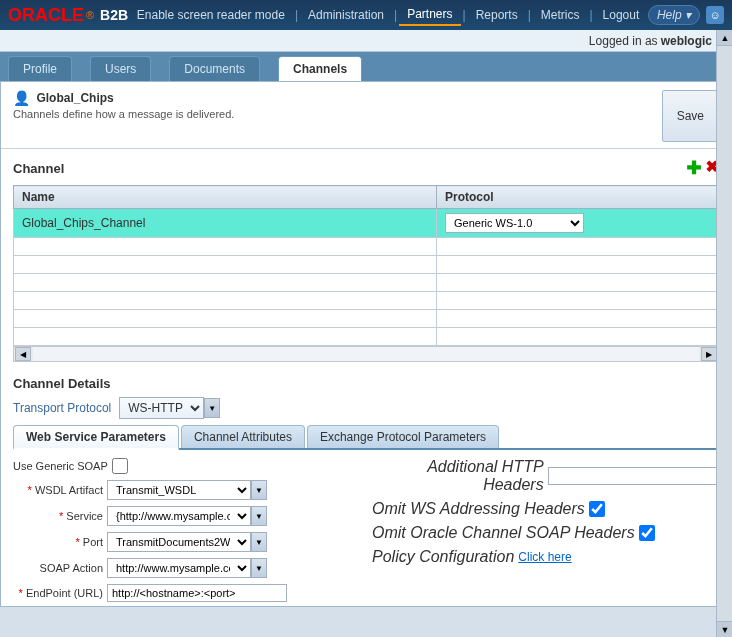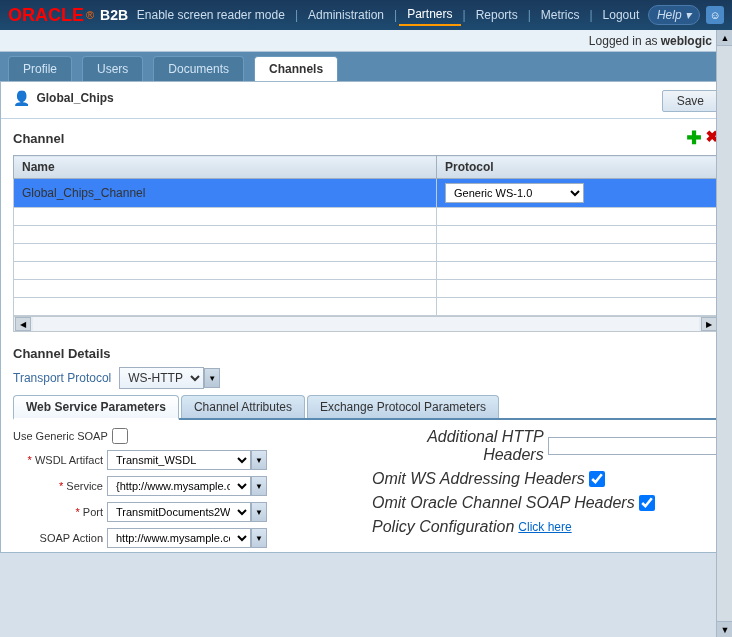--- a/index.html
+++ b/index.html
@@ -87,21 +87,21 @@
       border-bottom: 1px solid #b0c4d8;
     }
     .logged-in-bar strong { font-weight: bold; }
 
     
     .tab-bar {
       background: #5a8ab0;
       display: flex;
       align-items: flex-end;
       padding: 4px 8px 0 8px;
-      gap: 10px;
+      gap: 18px;
     }
     .tab {
       padding: 5px 14px;
       background: #4a7a9e;
       color: #d0e4f4;
       cursor: pointer;
       border-radius: 4px 4px 0 0;
       font-size: 12px;
       border: 1px solid #6a9abe;
       border-bottom: none;
@@ -130,21 +130,21 @@
       font-weight: bold;
       color: #333;
       display: flex;
       align-items: center;
       gap: 6px;
     }
     .content-title p { color: #555; font-size: 11px; margin-top: 2px; }
     .save-btn {
       background: linear-gradient(to bottom, #f0f4f8, #d8e4f0);
       border: 1px solid #a0b8cc;
-      padding: 3px 14px;
+      padding: 18px 14px;
       cursor: pointer;
       font-size: 12px;
       color: #333;
       border-radius: 2px;
     }
 
     
     .channel-section {
       padding: 8px 12px;
     }
@@ -173,21 +173,21 @@
       font-size: 12px;
       color: #333;
     }
     .channel-table td {
       border: 1px solid #c0ccd8;
       padding: 4px 8px;
       background: white;
     }
     .table-name-cell { width: 60%; }
     .table-protocol-cell { width: 40%; }
-    .channel-row-selected td { background: #3b82f6; }
+    .channel-row-selected td { background: #5eead4; }
 
     .protocol-select-cell {
       display: flex;
       align-items: center;
       gap: 4px;
     }
     .mini-select {
       border: 1px solid #a0b0c0;
       background: white;
       padding: 2px 4px;
@@ -466,20 +466,21 @@
 
   <div style="display:flex; background:#c8d8e8;">
     <div style="flex:1; background:white; border:1px solid #a0b8cc; margin:0;">
 
       <div class="content-header">
         <div class="content-title">
           <h2>
             <span style="color:#cc6600; font-size:14px;">👤</span>
             <span>Global_Chips</span>
           </h2>
+          <p>Channels define how a message is delivered.</p>
         </div>
         <button class="save-btn">Save</button>
       </div>
 
       <div class="channel-section">
         <div class="section-header">
           <span class="section-title">Channel</span>
           <div class="section-actions">
             <span class="icon-plus">✚</span>
             <span class="icon-x">✖</span>
@@ -601,20 +602,24 @@
             <div class="form-row">
               <span class="form-label">SOAP Action</span>
               <div class="form-select-wrap">
                 <select class="form-select">
                   <option>http://www.mysample.com/WS/Trans</option>
                 </select>
                 <div class="form-select-btn">▼</div>
               </div>
             </div>
 
+            <div class="form-row">
+              <span class="form-label required">EndPoint (URL)</span>
+              <input type="text" class="form-input" value="http://&lt;hostname&gt;:&lt;port&gt;" style="">
+            </div>
 
           </div>
 
           <div class="form-right">
 
             <div class="form-row">
               <span class="right-label" style="text-align:right;">Additional HTTP Headers</span>
               <input type="text" class="right-input" style="">
             </div>
 

